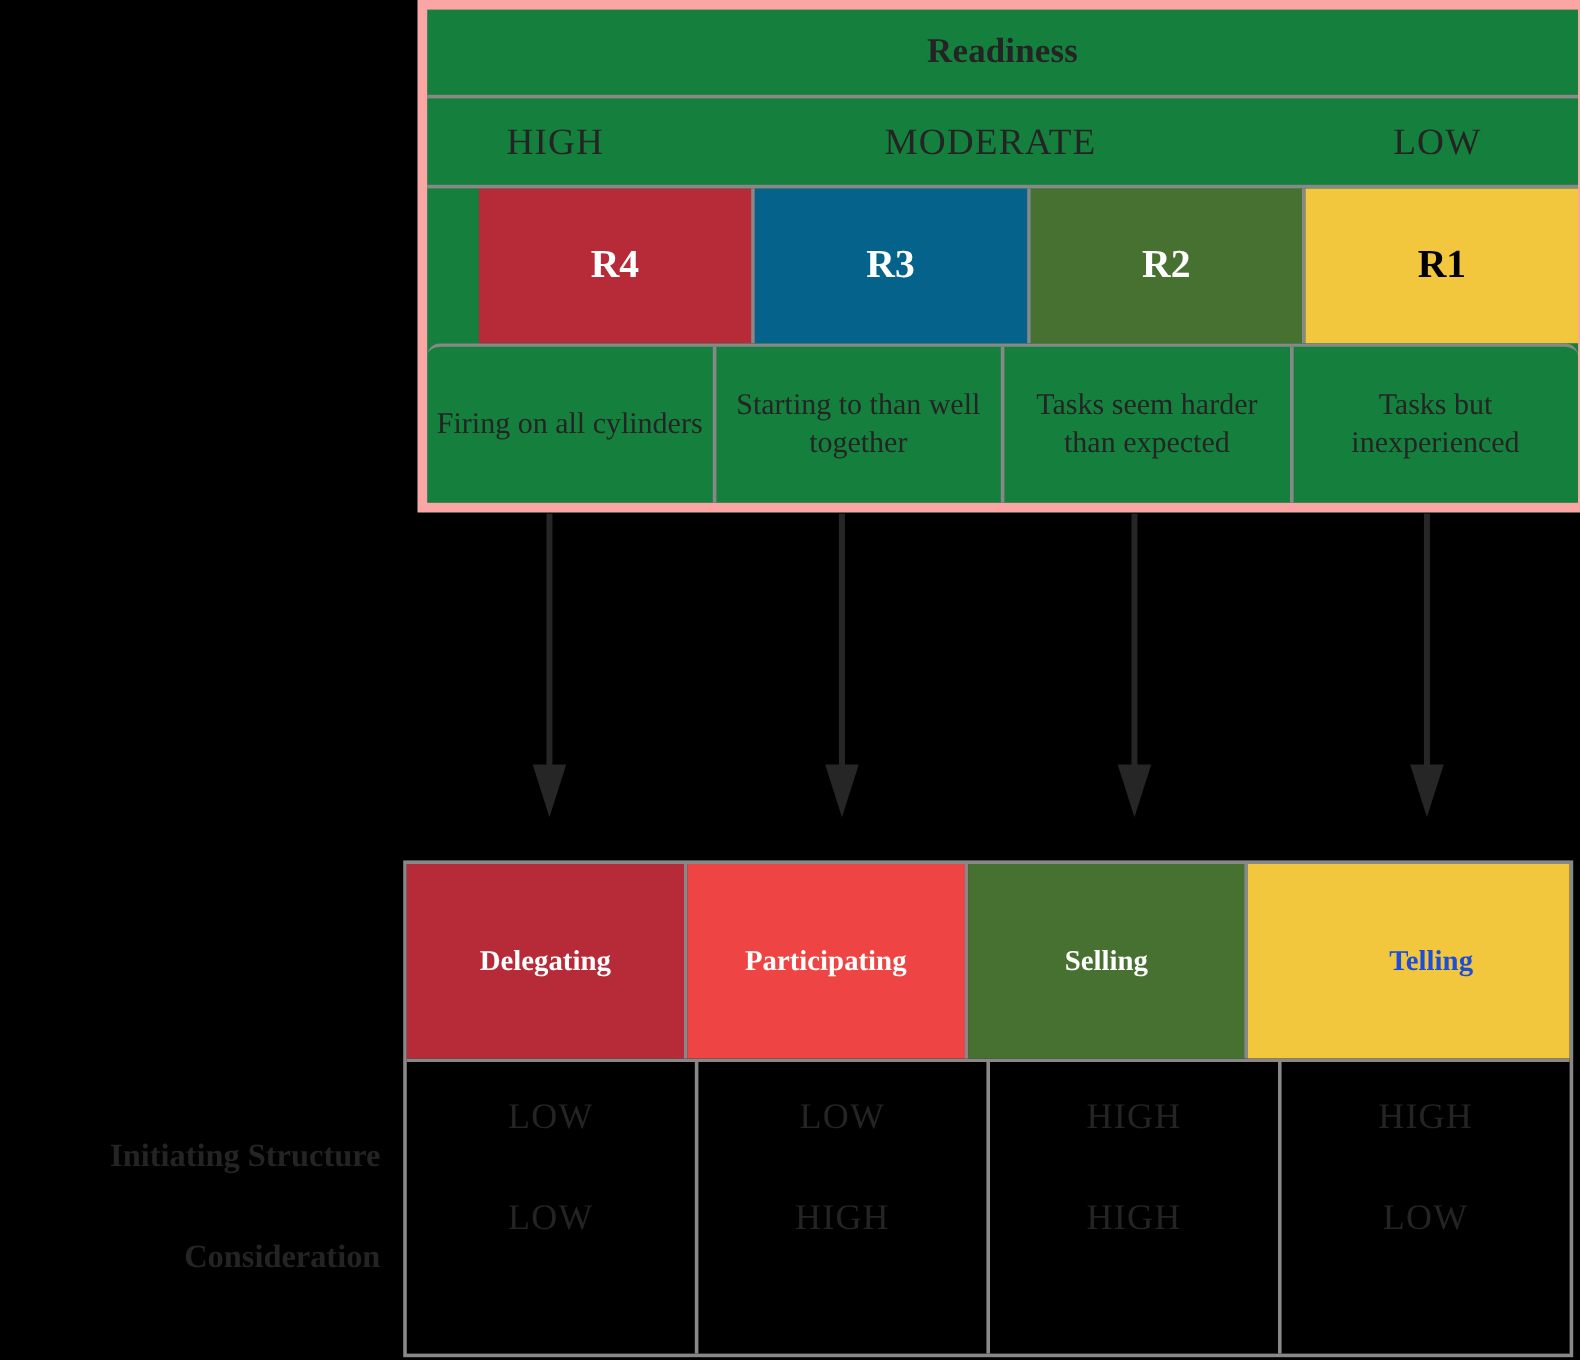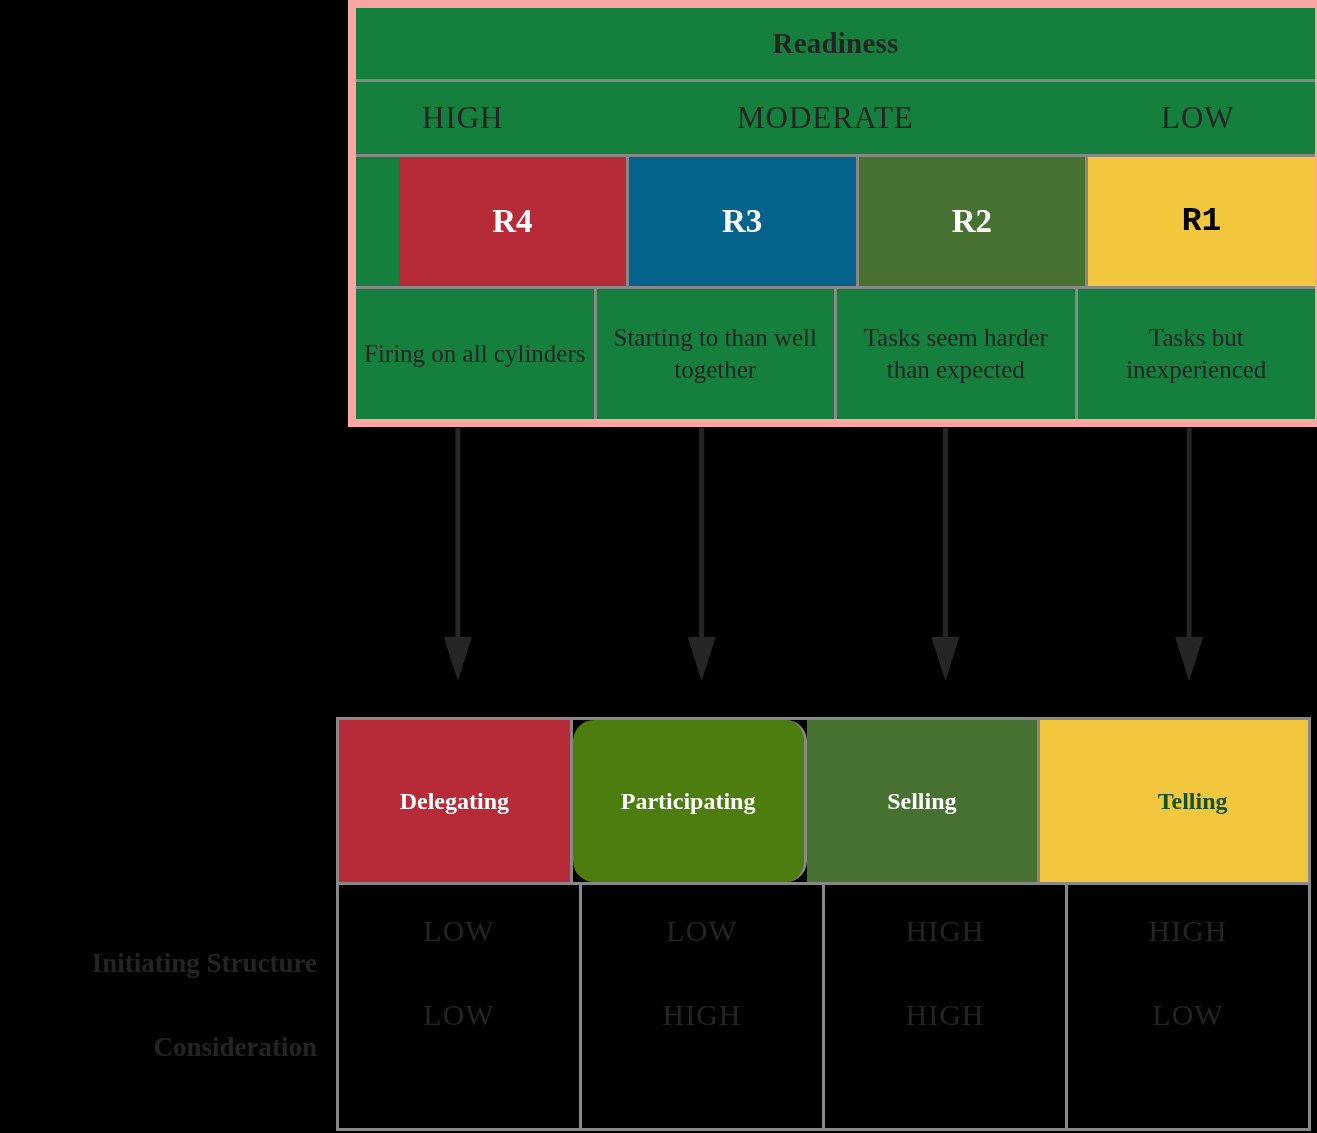--- a/index.html
+++ b/index.html
@@ -64,21 +64,21 @@
     display: flex;
     align-items: center;
     justify-content: center;
     font-size: 33px;
     font-weight: bold;
     border-right: 3px solid #888888;
     box-sizing: border-box;
   }
   .rt-colorcell:last-child { border-right: none; }
 
-  .rt-descrow { display: flex; height: 130px; border-top: 3px solid #888888; }
+  .rt-descrow { display: flex; height: 130px; border-top: 3px solid #888888; border-radius: 11px; }
   .rt-desccell {
     flex: 1 1 0;
     display: flex;
     align-items: center;
     justify-content: center;
     text-align: center;
     color: #242424;
     font-size: 25px;
     line-height: 1.28;
     border-right: 3px solid #888888;
@@ -169,21 +169,21 @@
   <div class="rt-levels">
     <div class="rt-level lvl-high">HIGH</div>
     <div class="rt-level lvl-moderate">MODERATE</div>
     <div class="rt-level lvl-low">LOW</div>
   </div>
 
   <div class="rt-colorrow">
     <div class="rt-colorcell" style="background-color: rgb(183, 42, 56); color: rgb(255, 255, 255);">R4</div>
     <div class="rt-colorcell" style="background-color: rgb(4, 98, 139); color: rgb(255, 255, 255); text-align: right;">R3</div>
     <div class="rt-colorcell" style="background-color: rgb(71, 113, 48); color: rgb(255, 255, 255);">R2</div>
-    <div class="rt-colorcell" style="background-color: rgb(242, 198, 61); color: rgb(0, 0, 0); font-family: Liberation Mono, monospace;">R1</div>
+    <div class="rt-colorcell" style="background-color: rgb(242, 198, 61); color: rgb(0, 0, 0);">R1</div>
   </div>
 
   <div class="rt-descrow">
     <div class="rt-desccell">Firing on all cylinders</div>
     <div class="rt-desccell">Starting to than well together</div>
     <div class="rt-desccell">Tasks seem harder than expected</div>
     <div class="rt-desccell">Tasks but inexperienced</div>
   </div>
 
 </div>
@@ -206,23 +206,23 @@
         <rect x="1186.625" y="428" width="5" height="215" fill="#262626"></rect>
         <polygon points="1175.125,637 1203.125,637 1189.125,681" fill="#262626"></polygon>
       </g>
     </g>
 </svg>
 
 <div id="styles-table">
 
   <div class="st-colorrow">
     <div class="st-colorcell" style="background-color: rgb(183, 42, 56); color: rgb(255, 255, 255);">Delegating</div>
-    <div class="st-colorcell" style="background-color: #4d7c0f; color: rgb(255, 255, 255); border-radius: 21px;">Participating</div>
+    <div class="st-colorcell" style="background-color: #ef4444; color: rgb(255, 255, 255);">Participating</div>
     <div class="st-colorcell" style="background-color: rgb(71, 113, 48); color: rgb(255, 255, 255);">Selling</div>
-    <div class="st-colorcell" style="background-color: rgb(242, 198, 61); color: #14532d; padding-left: 37px;">Telling</div>
+    <div class="st-colorcell" style="background-color: rgb(242, 198, 61); color: #1d4ed8; padding-left: 37px;">Telling</div>
   </div>
 
   <div class="st-valuesblock">
     <div class="st-valuecol">
       <div class="st-value v-structure">LOW</div>
       <div class="st-value v-consideration">LOW</div>
     </div>
     <div class="st-valuecol">
       <div class="st-value v-structure">LOW</div>
       <div class="st-value v-consideration">HIGH</div>

